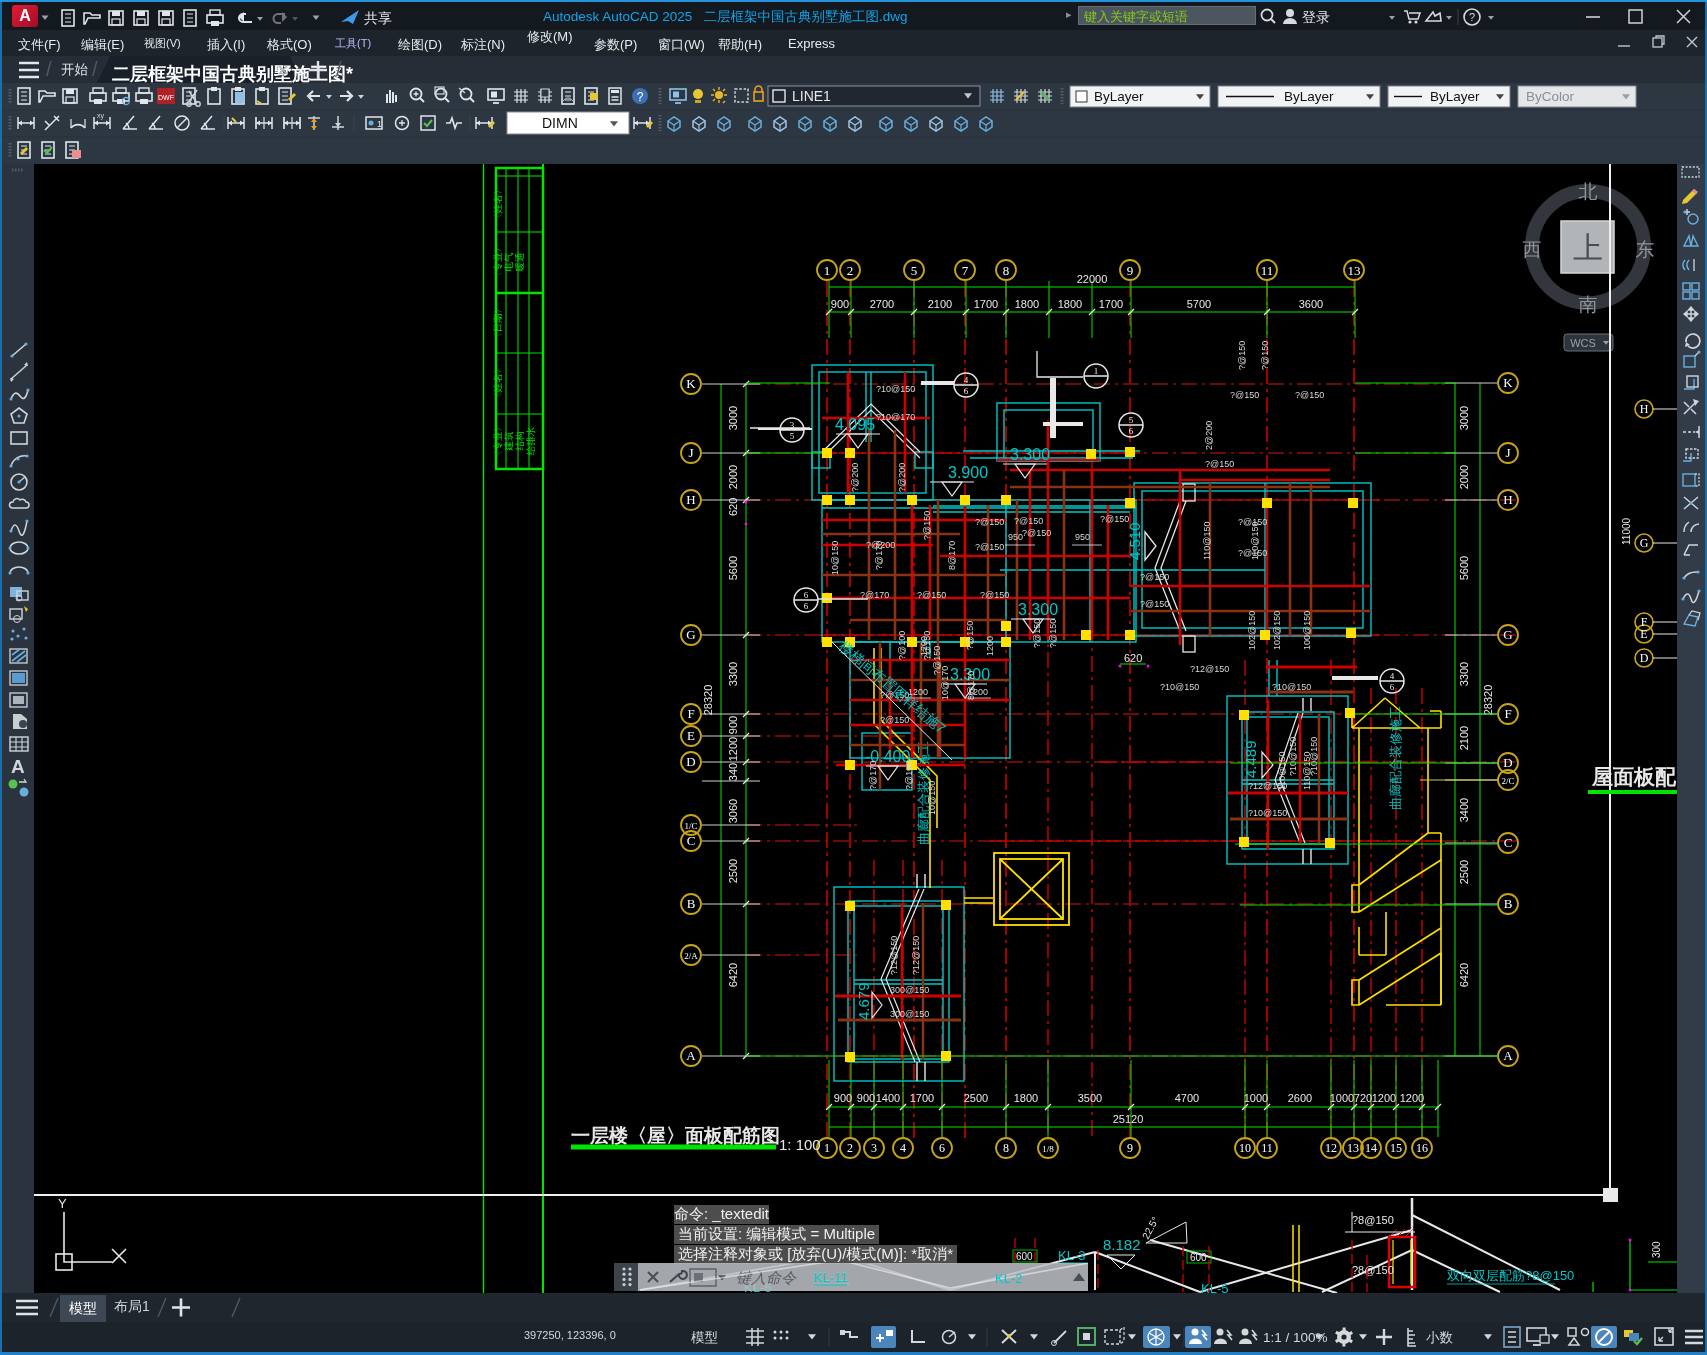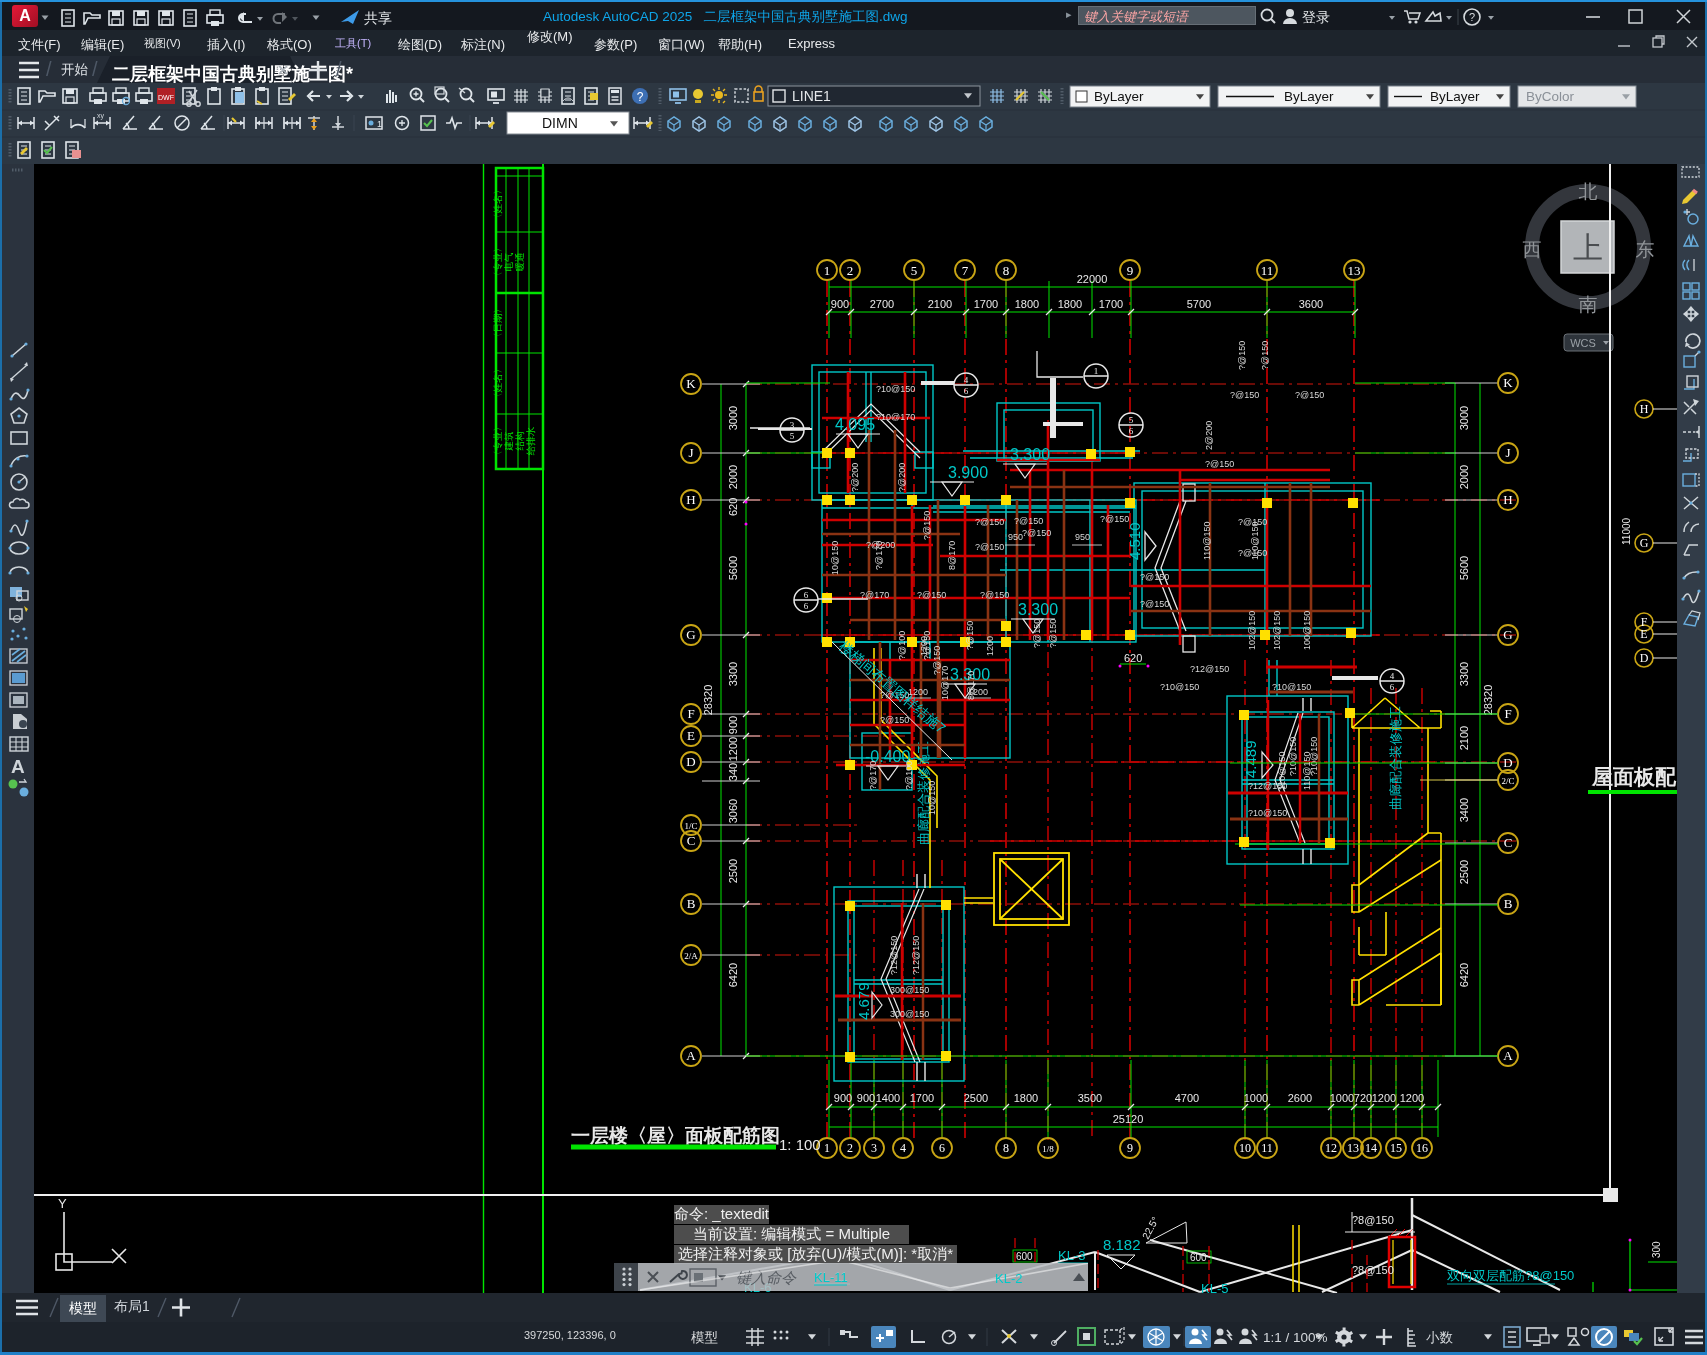--- a/index.html
+++ b/index.html
@@ -50,21 +50,21 @@
 <path d="M314.5 13.55 h7.0 l-3.5 4.55z" fill="#9aa1a8"></path>
 
 <path d="M300 10 l0 0" stroke="none"></path>
 <path d="M343 20 L361 8 L355 22 L350 19 Z" fill="#3d9be9"></path>
     <text x="366" y="21" font-size="14" fill="#e4e7ea" font-family="Liberation Sans">共享</text>
 </svg>
 
 <div class="abs" style="left:543px;top:8px;color:#0ea5e9;font-size:13.5px">Autodesk AutoCAD 2025&nbsp;&nbsp;&nbsp;二层框架中国古典别墅施工图.dwg</div>
 
 <div class="abs" style="left:1066px;top:8px;color:#8b949c;font-size:11px">▸</div>
-<div class="abs" style="left:1078px;top:6px;width:178px;height:19px;background:#4d565f;border:1px solid #666e76"><span style="color:#fca5a5;font-size:13px;font-style:italic;margin-left:5px;line-height:18px">键入关键字或短语</span></div>
+<div class="abs" style="left:1078px;top:6px;width:178px;height:19px;background:#4d565f;border:1px solid #666e76"><span style="color:#84cc16;font-size:13px;margin-left:5px;line-height:18px">键入关键字或短语</span></div>
 <svg class="abs" style="left:1258px;top:5px" width="440" height="24">
 
 <circle cx="9" cy="10" r="5.5" fill="none" stroke="#d6dade" stroke-width="1.8"></circle>
     <path d="M13 14l4 4" stroke="#d6dade" stroke-width="2"></path>
 
 <circle cx="32" cy="8" r="4" fill="#d6dade"></circle>
     <path d="M25 19a7 6 0 0 1 14 0z" fill="#d6dade"></path>
 <text x="44" y="17" font-size="14" fill="#e4e7ea" font-family="Liberation Sans">登录</text>
 <path d="M131 10.9 h6 l-3 3.9000000000000004z" fill="#9aa1a8"></path>
 
@@ -1258,21 +1258,21 @@
 <g stroke="#00e400" stroke-width="1.2" fill="none">
 <path d="M1630 1240v50M1648 1262h29M1630 1290h47M1593 1292v-10"></path>
 </g>
 <text x="1660" y="1258" transform="rotate(-90 1660 1258)" fill="#e8e8e8" font-size="10">300</text>
 <circle cx="1630" cy="1240" r="1.5" fill="#ff00ff"></circle>
     <circle cx="1630" cy="1290" r="1.5" fill="#ff00ff"></circle>
 </svg>
 
 <div class="abs" style="left:674px;top:1205px;background:#4d4d4d;color:#efefef;font-size:15px;padding:0 0;white-space:nowrap">命令: _textedit</div>
 
-<div class="abs" style="left:674px;top:1225px;background:#4d4d4d;color:#efefef;font-size:15px;padding:0 19px;white-space:nowrap">当前设置: 编辑模式 = Multiple</div>
+<div class="abs" style="left:674px;top:1225px;background:#4d4d4d;color:#efefef;font-size:15px;padding:0 4px;white-space:nowrap">当前设置: 编辑模式 = Multiple</div>
 
 <div class="abs" style="left:674px;top:1245px;background:#4d4d4d;color:#efefef;font-size:15px;padding:0 4px;white-space:nowrap">选择注释对象或 [放弃(U)/模式(M)]: *取消*</div>
 
 <div class="abs" style="left:614px;top:1263px;width:474px;height:28px;background:rgba(185,189,193,0.88)"></div>
 <div class="abs" style="left:614px;top:1263px;width:24px;height:28px;background:#3d434a"></div>
 <svg class="abs" style="left:614px;top:1263px" width="474" height="28">
 <g fill="#c9ced3">
 <circle cx="10" cy="6.0" r="1.6"></circle>
       <circle cx="16" cy="6.0" r="1.6"></circle>
 <circle cx="10" cy="11.2" r="1.6"></circle>

